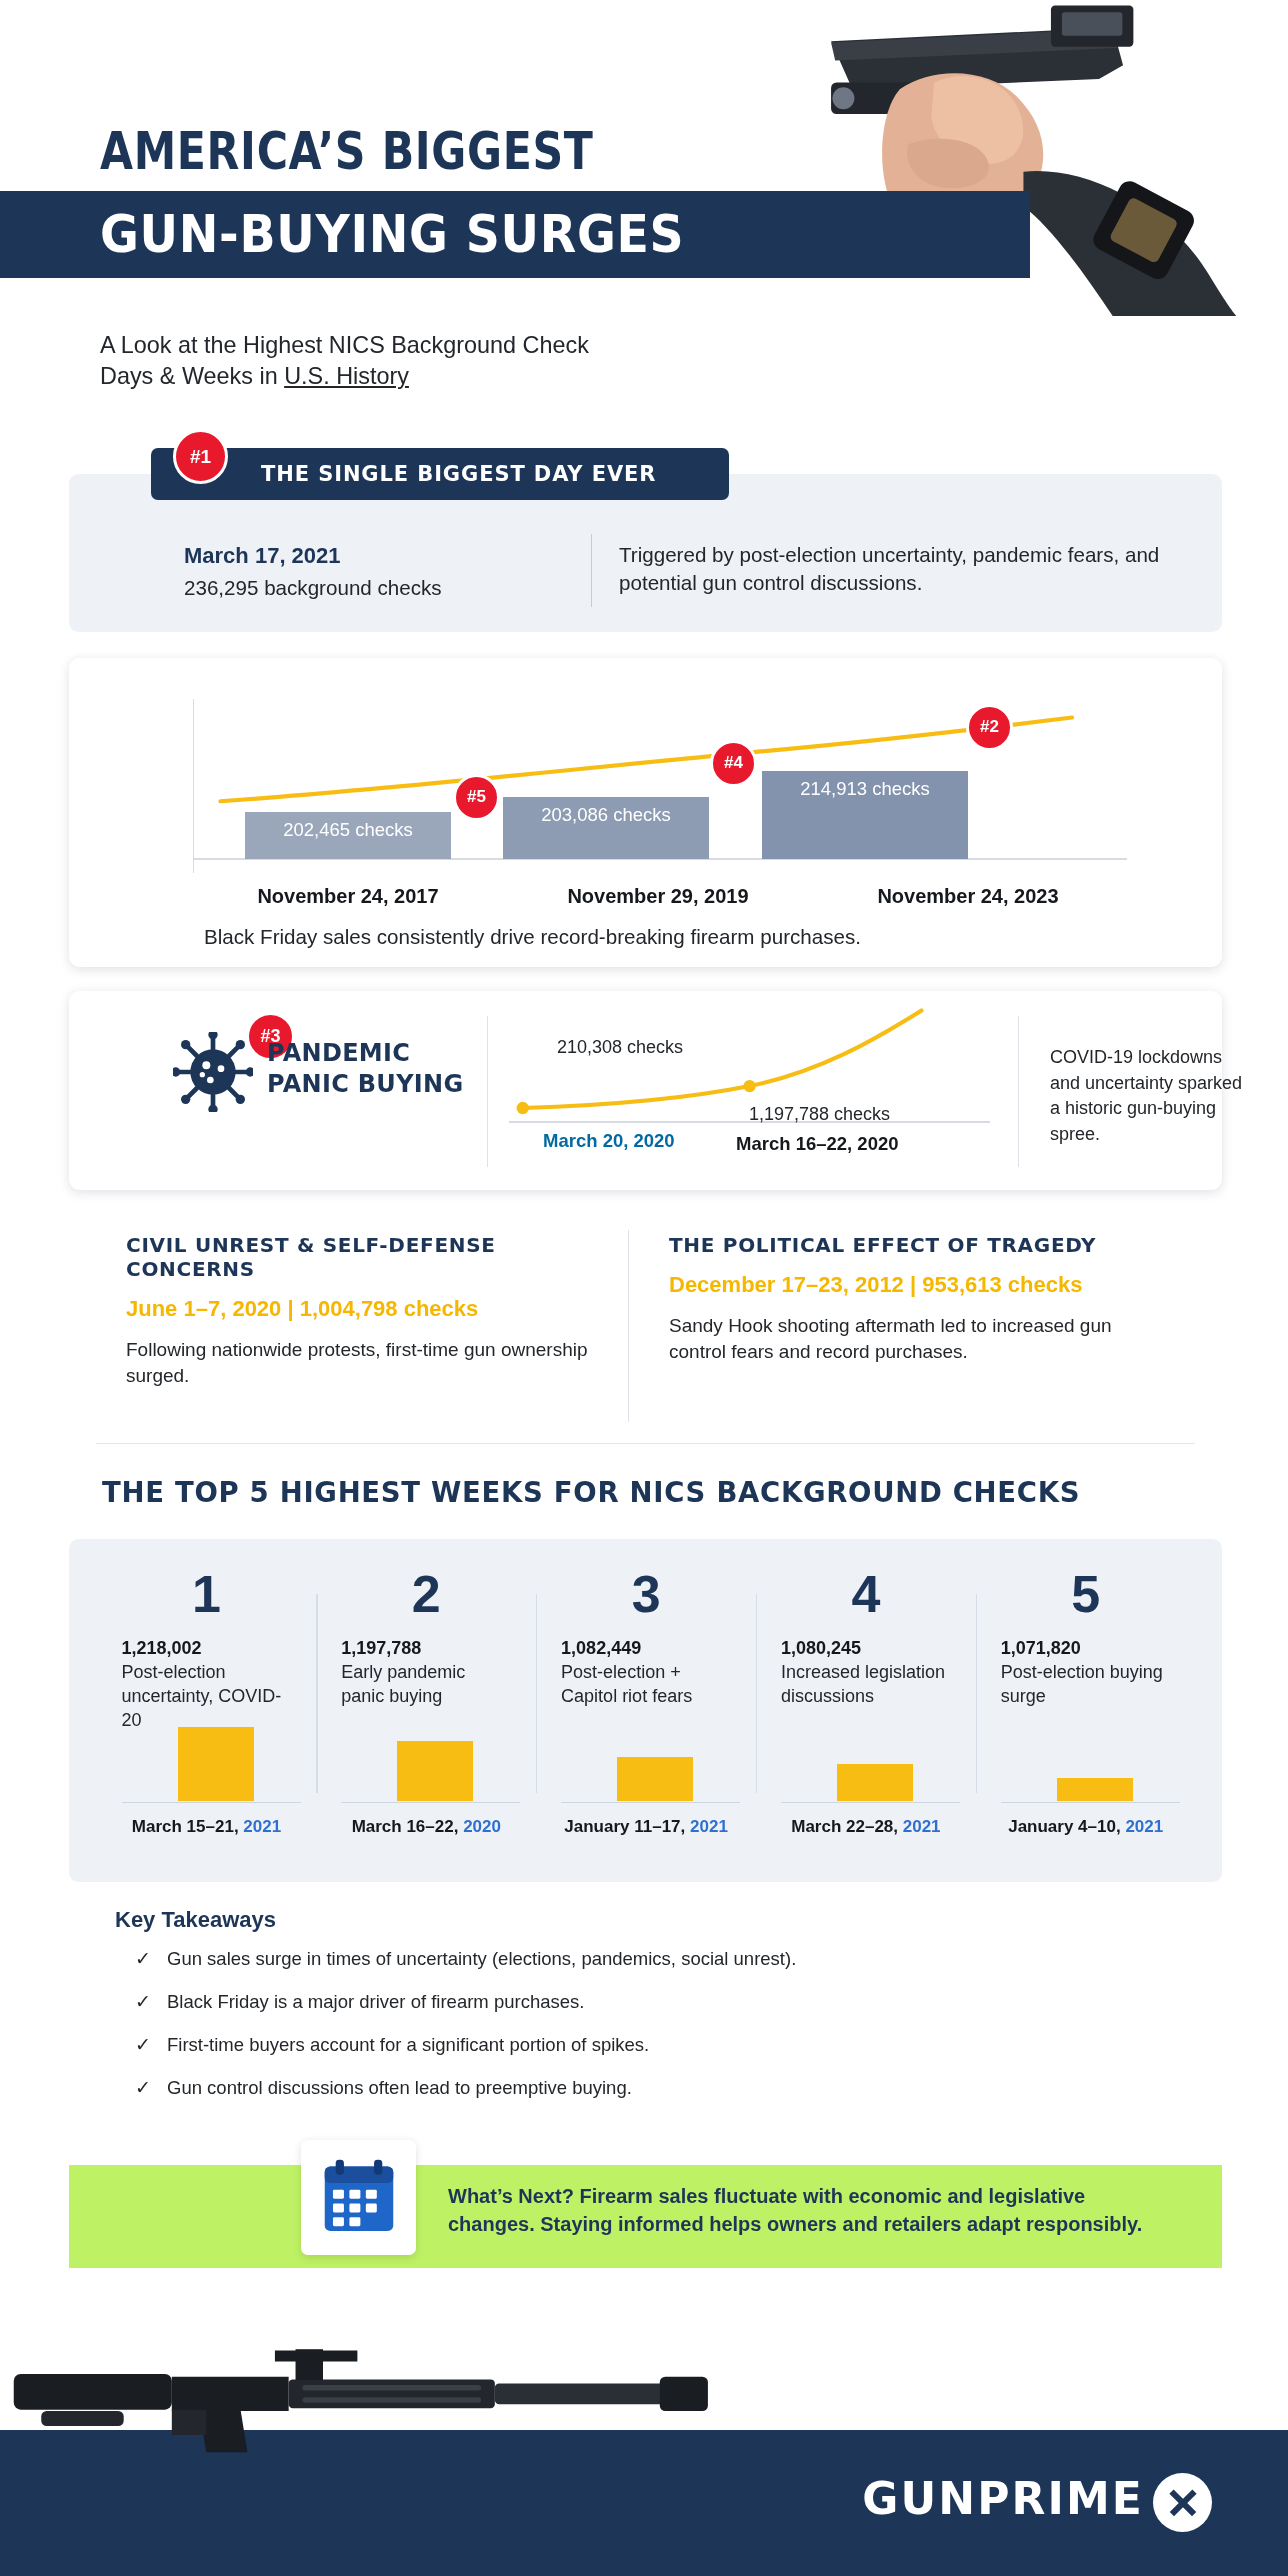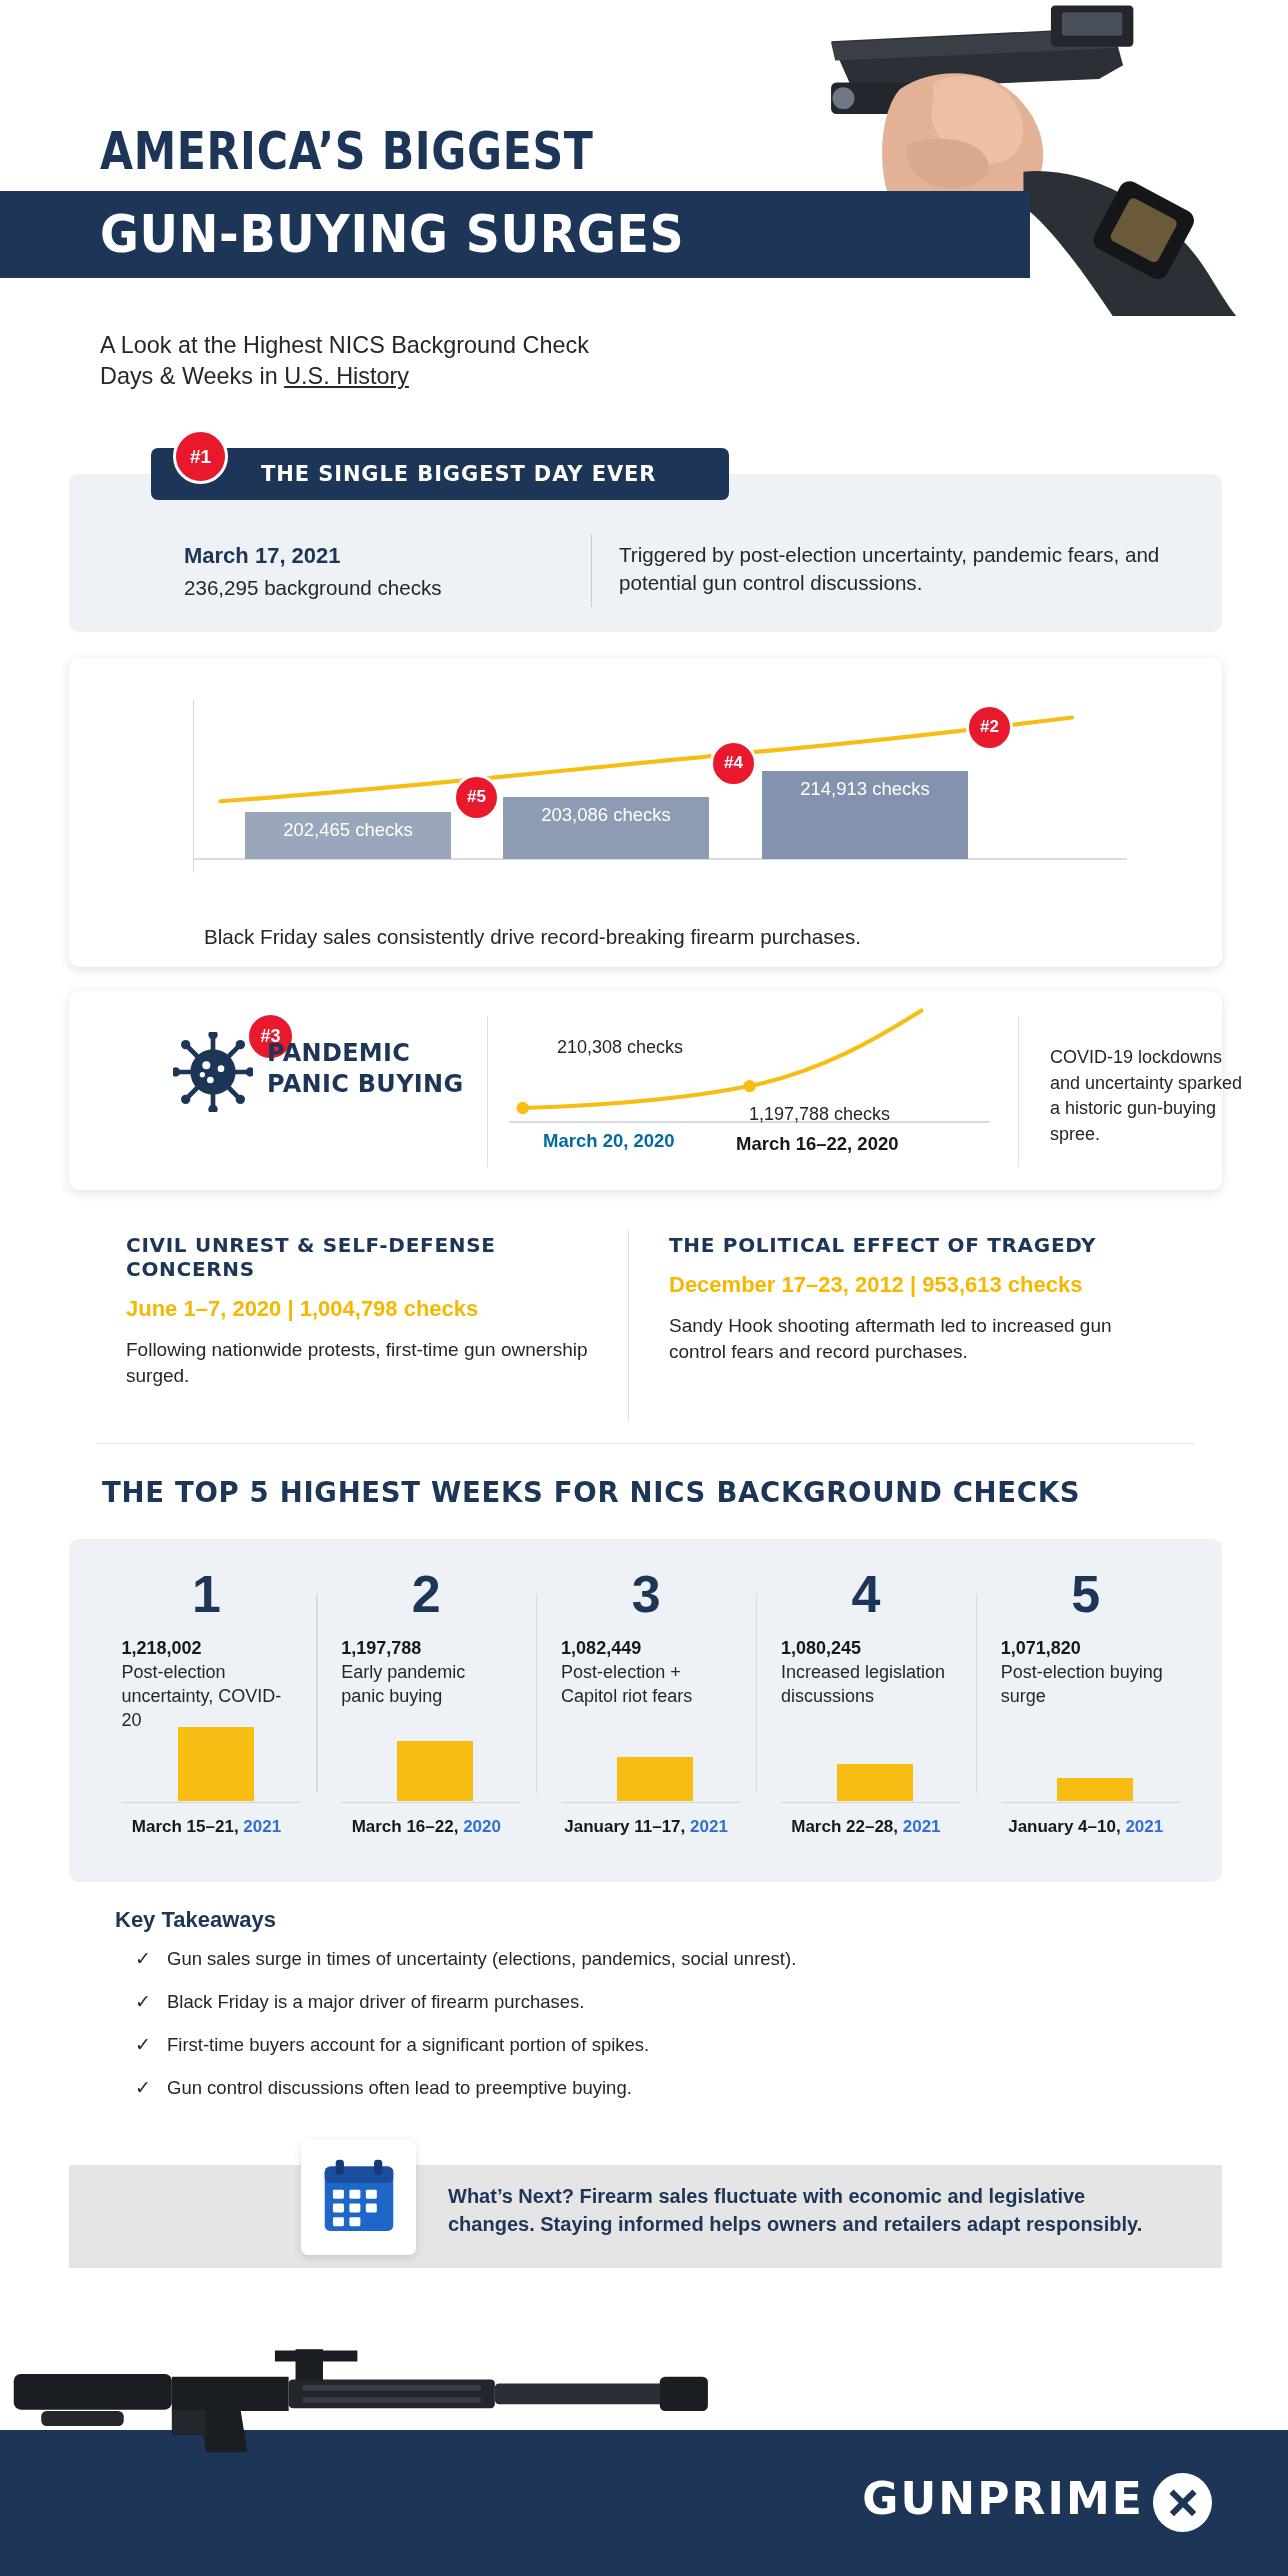--- a/index.html
+++ b/index.html
@@ -283,21 +283,21 @@
     font-size: 22px; font-weight: 700; color: #1d3557;
   }
   .kt-list { position: absolute; left: 135px; top: 1948px; width: 962px; }
   .kt-item { position: relative; font-size: 18.5px; color: #23272b; height: 43px; padding-left: 32px; }
   .kt-item .chk { position: absolute; left: 0; top: -1.4px; font-size: 19px; color: #23272b; }
 
   
   .cta {
     position: absolute; left: 69px; top: 2165px;
     width: 1153px; height: 103px;
-    background: #e5e5e5;
+    background: #bef264;
   }
   .cta-icon-box {
     position: absolute; left: 232px; top: -25px;
     width: 115px; height: 115px; background: #ffffff;
     border-radius: 6.9px; box-shadow: 0 2.1px 8.2px rgba(0,0,0,0.12);
   }
   .cal-icon { position: absolute; left: 20.6px; top: 18px; width: 74px; height: 76px; }
   .cta-text {
     position: absolute; left: 379px; top: 16.5px; width: 728px;
     font-size: 20px; line-height: 1.44; font-weight: 700; color: #1d3557;
@@ -390,20 +390,25 @@
 
       <svg class="bf-line" viewBox="0 0 1360 290" preserveAspectRatio="none">
         <path d="M40 168 C 300 150, 560 120, 820 96 C 1000 80, 1150 62, 1280 46" fill="none" stroke="#f7bd13" stroke-width="6" stroke-linecap="round"></path>
       </svg>
 
       <div class="badge badge-5">#5</div>
       <div class="badge badge-4">#4</div>
       <div class="badge badge-2">#2</div>
     </div>
 
+    <div class="bf-dates">
+      <span>November 24, 2017</span>
+      <span>November 29, 2019</span>
+      <span>November 24, 2023</span>
+    </div>
     <div class="bf-note">Black Friday sales consistently drive record-breaking firearm purchases.</div>
   </div>
 
   <div class="sec3">
     <svg class="virus-icon" viewBox="0 0 120 120">
       <g fill="#1d3557">
         <circle cx="60" cy="60" r="34"></circle>
         <g stroke="#1d3557" stroke-width="7" stroke-linecap="round">
           <line x1="60" y1="26" x2="60" y2="6"></line>
           <line x1="60" y1="94" x2="60" y2="114"></line>

